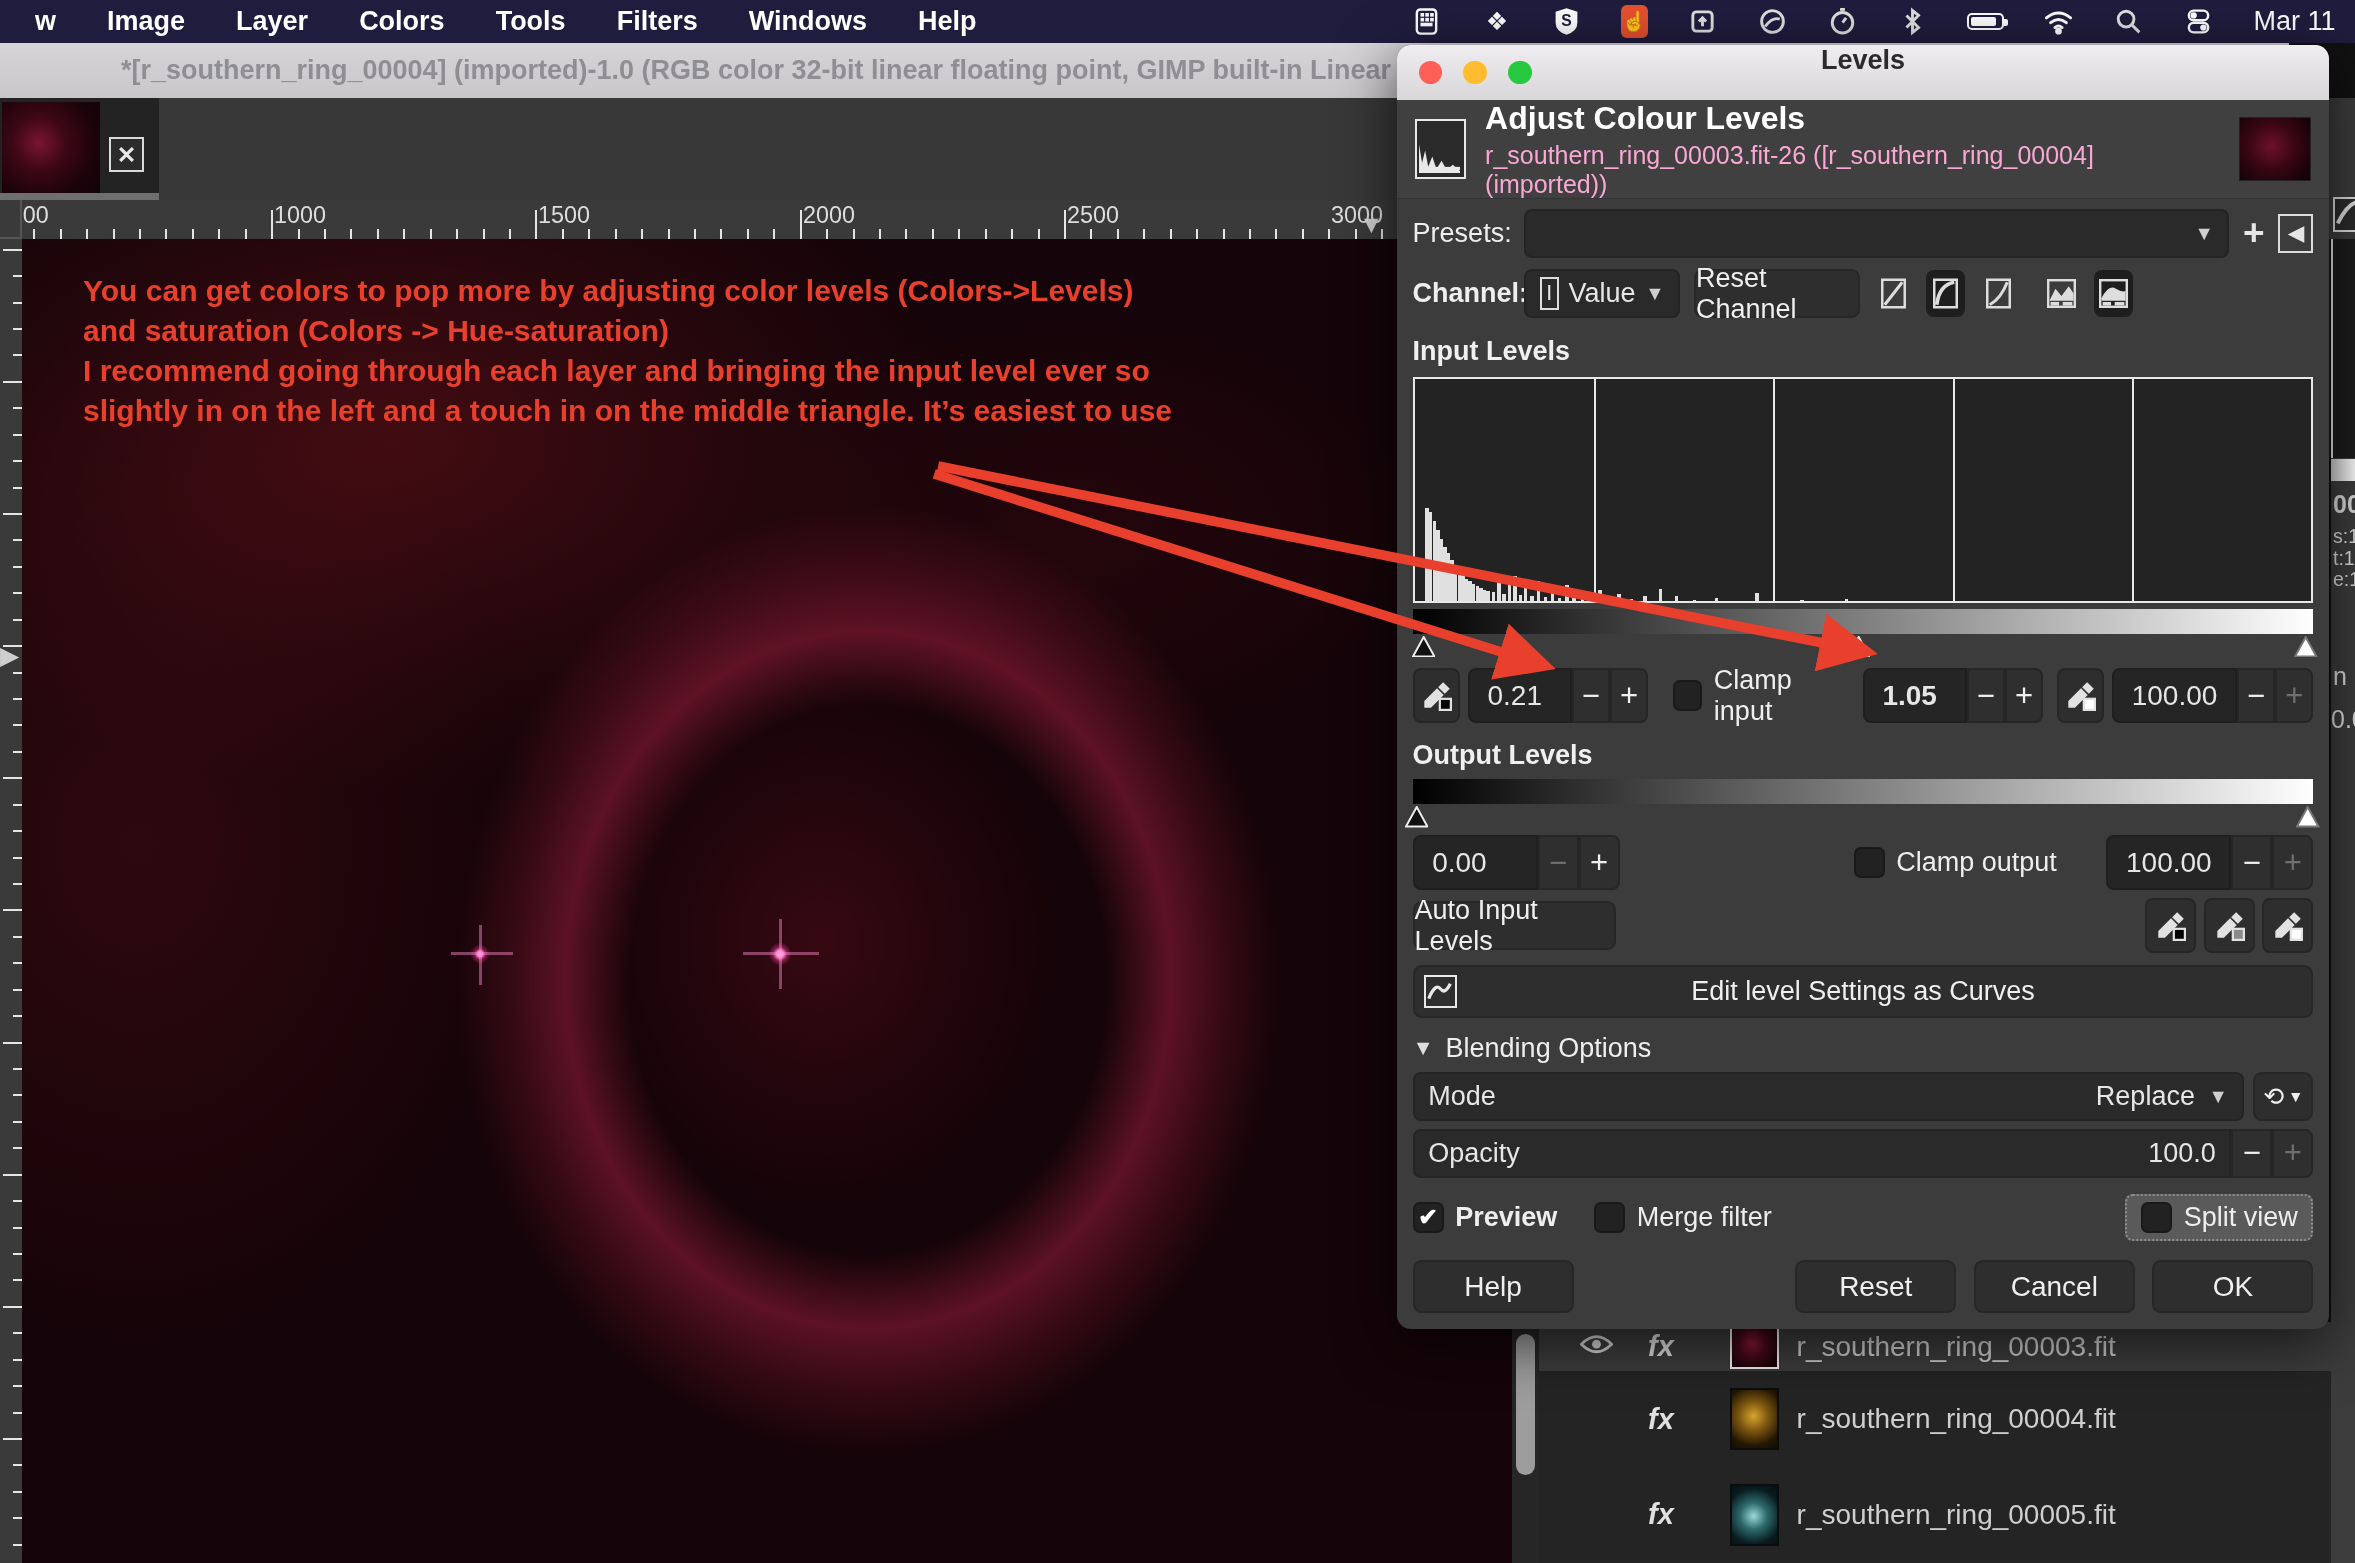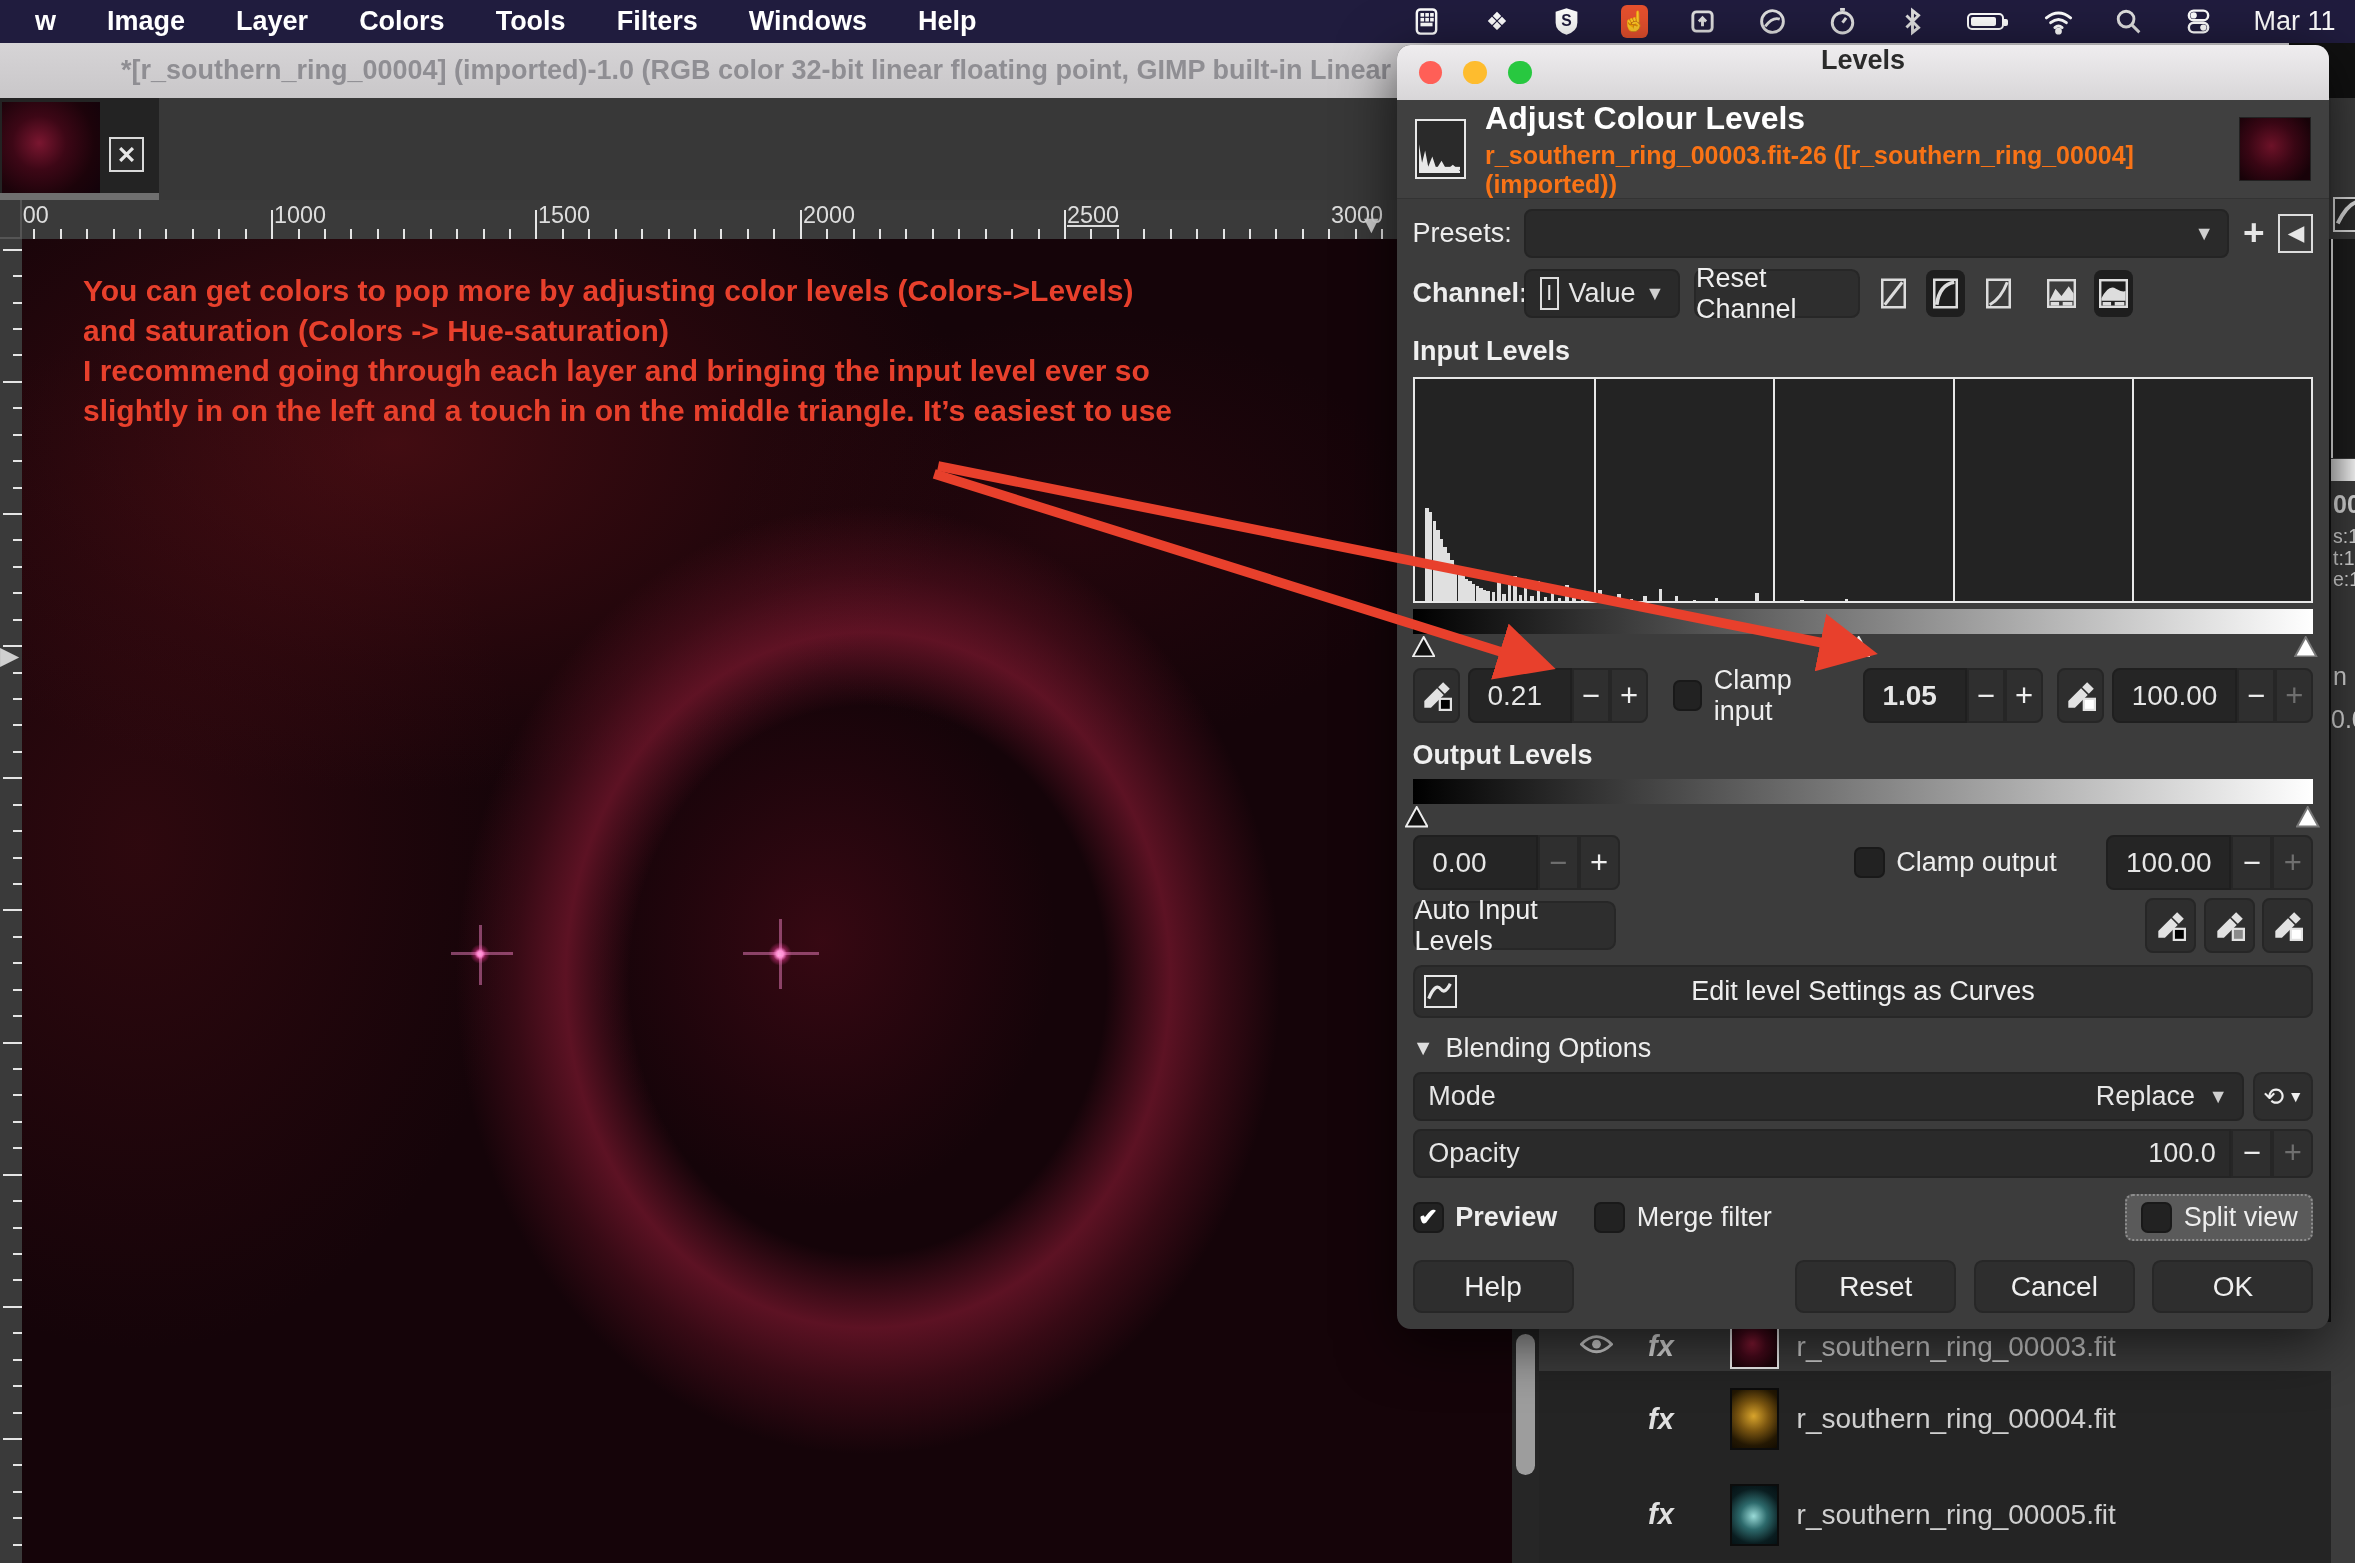--- a/index.html
+++ b/index.html
@@ -83,21 +83,21 @@
     border-radius:13.7px; box-shadow:0 13.7px 59px rgba(0,0,0,.65); z-index:40; overflow:hidden; color:#e6e6e6; font-size:27px; }
   .dlg-titlebar { height:55px; background:linear-gradient(#efedef,#d8d6d8); position:relative; display:flex; justify-content:center; }
   .dlg-title { color:#2b2b2b; font-size:27px; font-weight:700; }
   .traffic { position:absolute; left:21.5px; top:15.6px; display:flex; gap:21.5px; }
   .light { width:23.4px; height:23.4px; border-radius:50%; }
   .dlg-header { height:99px; background:#404040; display:flex; align-items:center; padding:0 17.6px; gap:19.5px; border-bottom:1px solid #333; }
   .hist-icon { width:51px; height:60px; border:2.9px solid #e8e8e8; background:#2a2a2a; position:relative; }
   .hist-icon svg { position:absolute; left:2px; bottom:2px; }
   .hdr-text { flex:1; }
   .hdr-title { font-size:32px; font-weight:700; color:#fff; }
-  .hdr-sub { font-size:25px; color:#f97316; margin-top:4px;font-weight:bold; }
+  .hdr-sub { font-size:25px; color:#f9a8d4; margin-top:4px; }
   .hdr-thumb { width:72px; height:64px; background:radial-gradient(circle at 45% 45%, #6d1228 0%, #390614 45%, #170208 85%); border:1px solid #222; }
   .dlg-body { padding:9.8px 15.6px 0 15.6px; }
   .row { display:flex; align-items:center; }
   .lbl { font-size:27px; color:#eee; }
   .section { font-size:27px; font-weight:700; color:#f0f0f0; }
   .combo { background:#2a2a2a; border:2px solid #242424; border-radius:7.8px; height:49px; display:flex; align-items:center; padding:0 13.7px; }
   .dd-arrow { color:#cfcfcf; font-size:19.5px; margin-left:auto; }
   .btn { background:#2e2e2e; border:2px solid #272727; border-radius:8.8px; height:49px; display:flex; align-items:center; justify-content:center; color:#efefef; }
   .togglebox { width:39px; height:47px; border-radius:7.8px; display:flex; align-items:center; justify-content:center; }
   .togglebox.active { background:#1e1e1e; }
@@ -227,21 +227,21 @@
     </div>
     <div class="tab-close">✕</div>
   </div>
 
   <div class="hruler">
     <div class="hmarker" style="left:1359px;">▼</div>
   <span class="lab" style="left: 9.8px;">500</span>
       <span class="lab" style="left: 274px;">1000</span>
       <span class="lab" style="left: 538px;">1500</span>
       <span class="lab" style="left: 803px;">2000</span>
-      <span class="lab" style="left: 1067px; text-decoration: underline;">2500</span>
+      <span class="lab" style="left: 1067px;">2500</span>
       <span class="lab" style="left: 1331px;">3000</span>
       <div class="tick" style="left: 6.8px; height: 29px;"></div>
       <div class="tick" style="left: 33px; height: 9.8px;"></div>
       <div class="tick" style="left: 60px; height: 9.8px;"></div>
       <div class="tick" style="left: 86px; height: 9.8px;"></div>
       <div class="tick" style="left: 113px; height: 9.8px;"></div>
       <div class="tick" style="left: 139px; height: 9.8px;"></div>
       <div class="tick" style="left: 165px; height: 9.8px;"></div>
       <div class="tick" style="left: 192px; height: 9.8px;"></div>
       <div class="tick" style="left: 218px; height: 9.8px;"></div>

